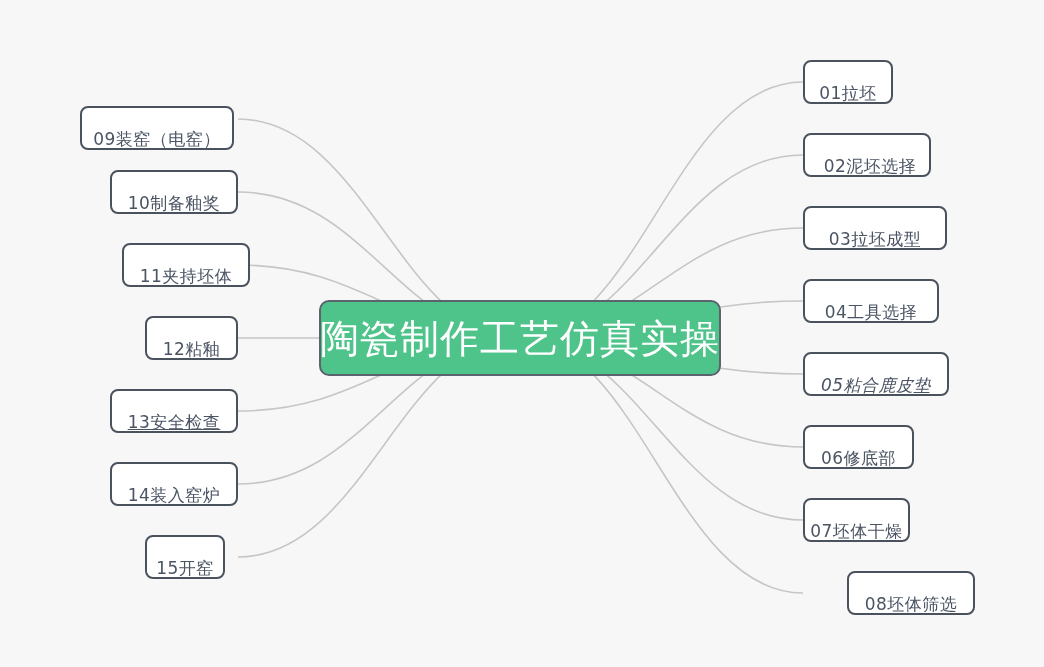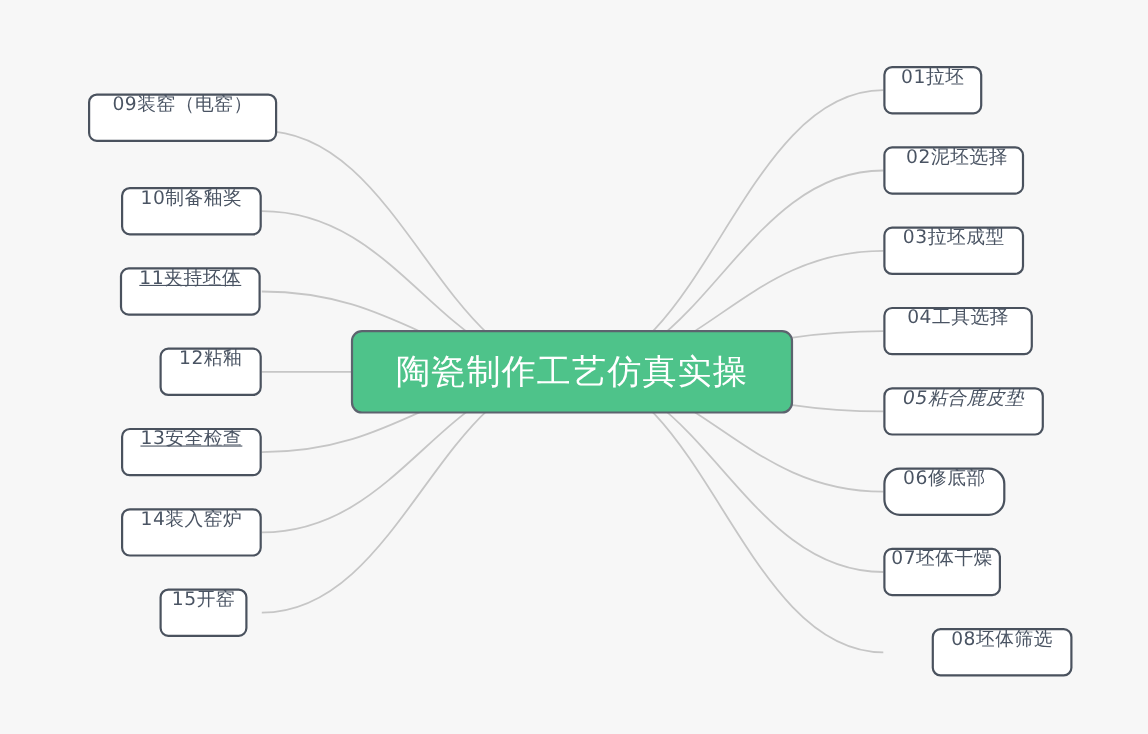--- a/index.html
+++ b/index.html
@@ -30,21 +30,21 @@
     z-index: 2;
     box-sizing: border-box;
     background: #ffffff;
     border: 2px solid #4a525e;
     border-radius: 8px;
     color: #4a5463;
     font-size: 17px;
     line-height: 1;
     height: 44px;
     display: flex;
-    align-items: flex-start;
+    align-items: flex-end;
     justify-content: center;
     padding: 0 14px;
     white-space: nowrap;
     letter-spacing: 0.5px;
   }
   .node.right-node {
     
   }
   .node.left-node {
     
@@ -57,21 +57,21 @@
     top: 300px;
     width: 402px;
     height: 76px;
     background: #4ec38a;
     border: 2px solid #5c636e;
     border-radius: 10px;
     display: flex;
     align-items: center;
     justify-content: center;
     color: #ffffff;
-    font-size: 31px;
+    font-size: 39px;
     line-height: 1;
     letter-spacing: 1px;
     white-space: nowrap;
   }
 </style>
 </head>
 <body>
 
 <div id="mindmap-canvas">
 
@@ -97,47 +97,47 @@
     <span>陶瓷制作工艺仿真实操</span>
   </div>
 
   <div id="right-branch-container">
       <div class="node right-node" style="top: 60px; width: 90px; left: 803px;">
         <span>01拉坯</span>
       </div>
       <div class="node right-node" style="top: 133px; width: 128px; left: 803px; padding-left: 20px;">
         <span>02泥坯选择</span>
       </div>
-      <div class="node right-node" style="top: 206px; width: 128px; left: 803px;">
+      <div class="node right-node" style="top: 206px; width: 144px; left: 803px;">
         <span>03拉坯成型</span>
       </div>
       <div class="node right-node" style="top: 279px; width: 136px; left: 803px;">
         <span>04工具选择</span>
       </div>
       <div class="node right-node" style="top: 352px; width: 146px; left: 803px; font-style: italic;">
         <span>05粘合鹿皮垫</span>
       </div>
-      <div class="node right-node" style="top: 425px; width: 111px; left: 803px; border-radius: 15px;">
+      <div class="node right-node" style="top: 425px; width: 111px; left: 803px;">
         <span>06修底部</span>
       </div>
       <div class="node right-node" style="top: 498px; width: 107px; left: 803px;">
         <span>07坯体干燥</span>
       </div>
       <div class="node right-node" style="top: 571px; width: 128px; left: 803px; margin-left: 44px;">
         <span>08坯体筛选</span>
       </div>
     </div>
   <div id="left-branch-container">
-      <div class="node left-node" style="top: 85px; width: 172px; left: 80px;">
+      <div class="node left-node" style="top: 106px; width: 154px; left: 80px;">
         <span>09装窑（电窑）</span>
       </div>
       <div class="node left-node" style="top: 170px; width: 128px; left: 110px;">
         <span>10制备釉奖</span>
       </div>
-      <div class="node left-node" style="top: 243px; width: 128px; left: 109px; text-decoration: underline;">
+      <div class="node left-node" style="top: 243px; width: 128px; left: 122px;">
         <span>11夹持坯体</span>
       </div>
       <div class="node left-node" style="top: 316px; width: 93px; left: 145px;">
         <span>12粘釉</span>
       </div>
       <div class="node left-node" style="top: 389px; width: 128px; left: 110px; text-decoration: underline;">
         <span>13安全检查</span>
       </div>
       <div class="node left-node" style="top: 462px; width: 128px; left: 110px;">
         <span>14装入窑炉</span>

